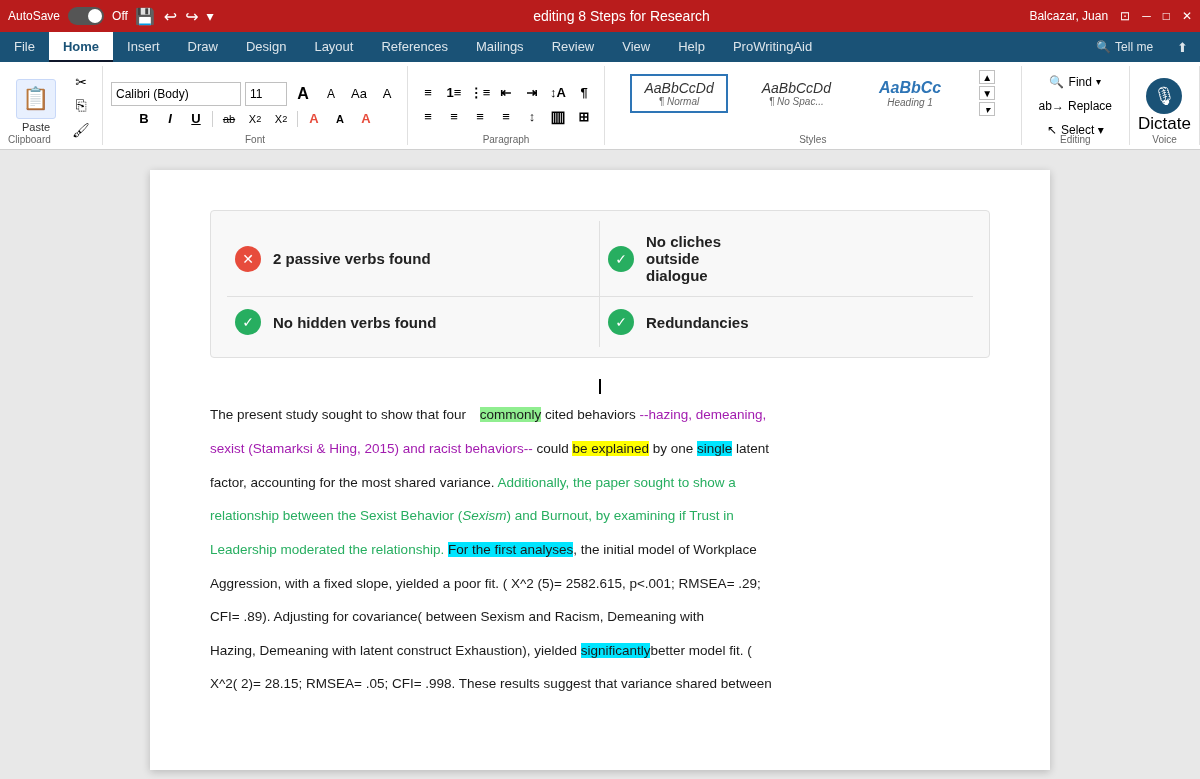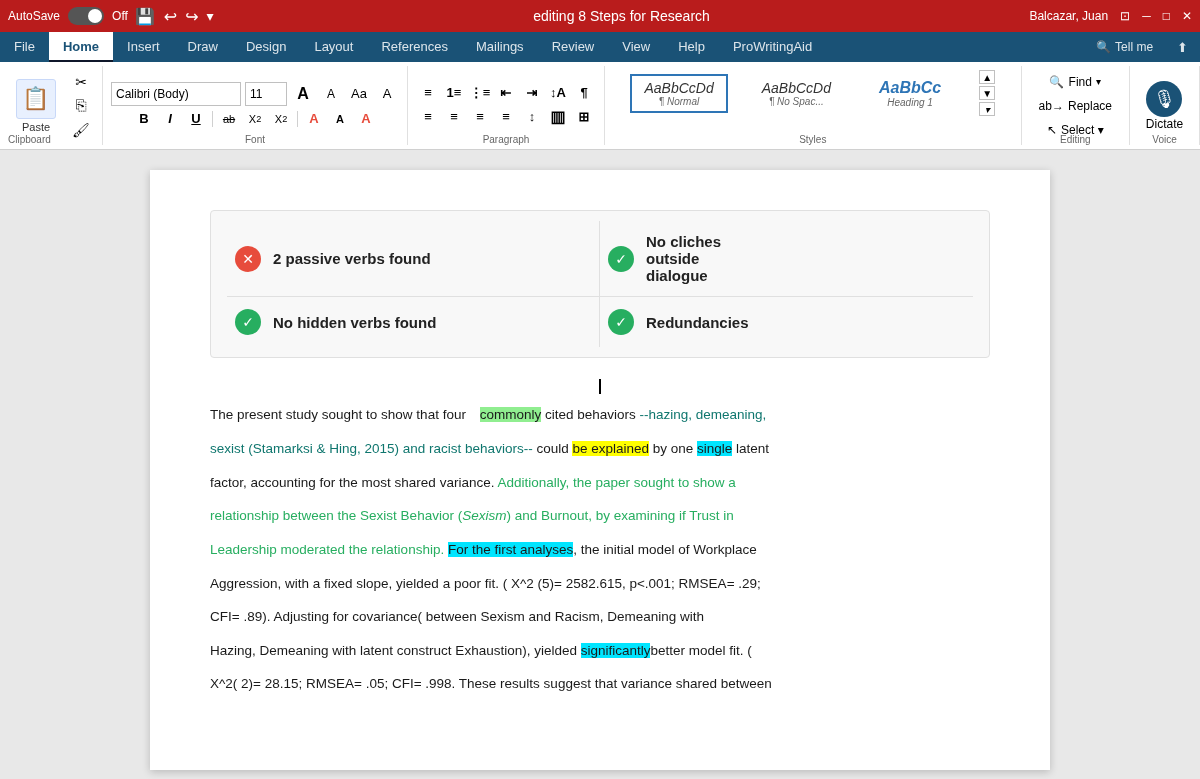--- a/index.html
+++ b/index.html
@@ -89,21 +89,21 @@
     .panel-text-multi .panel-text { font-size: 15px; }
 
     
     .text-cursor { display: inline-block; width: 2px; height: 1.2em; background: #000; vertical-align: middle; animation: blink 1s step-end infinite; }
     @keyframes blink { 50% { opacity: 0; } }
 
     
     .doc-text { font-size: 13.5px; line-height: 1.9; color: #1a1a1a; }
     .doc-paragraph { margin-bottom: 8px; }
     .text-green { color: #27ae60; }
-    .text-blue-link { color: #0f766e; }
+    .text-blue-link { color: #a21caf; }
   </style>
 </head>
 <body>
 
 <div class="title-bar">
   <div class="title-bar-left">
     <span style="font-size:12px;">AutoSave</span>
     <div style="background:#555;border-radius:10px;width:36px;height:18px;display:flex;align-items:center;padding:2px;cursor:pointer;">
       <span style="background:#fff;border-radius:50%;width:14px;height:14px;display:inline-block;margin-left:auto;"></span>
     </div>
@@ -245,21 +245,21 @@
     <div class="editing-btn">
       <span>↖</span>
       <span>Select ▾</span>
     </div>
     <span class="ribbon-group-label">Editing</span>
   </div>
 
   <div class="ribbon-group voice-group">
     <div class="dictate-btn">
       <div class="dictate-icon">🎙</div>
-      <span style="font-size:12px;">Dictate</span>
+      <span style="font-size:17px;">Dictate</span>
     </div>
     <span class="ribbon-group-label">Voice</span>
   </div>
 </div>
 
 <div class="doc-area">
   <div class="doc-page">
 
     <div class="writing-panel">
 

